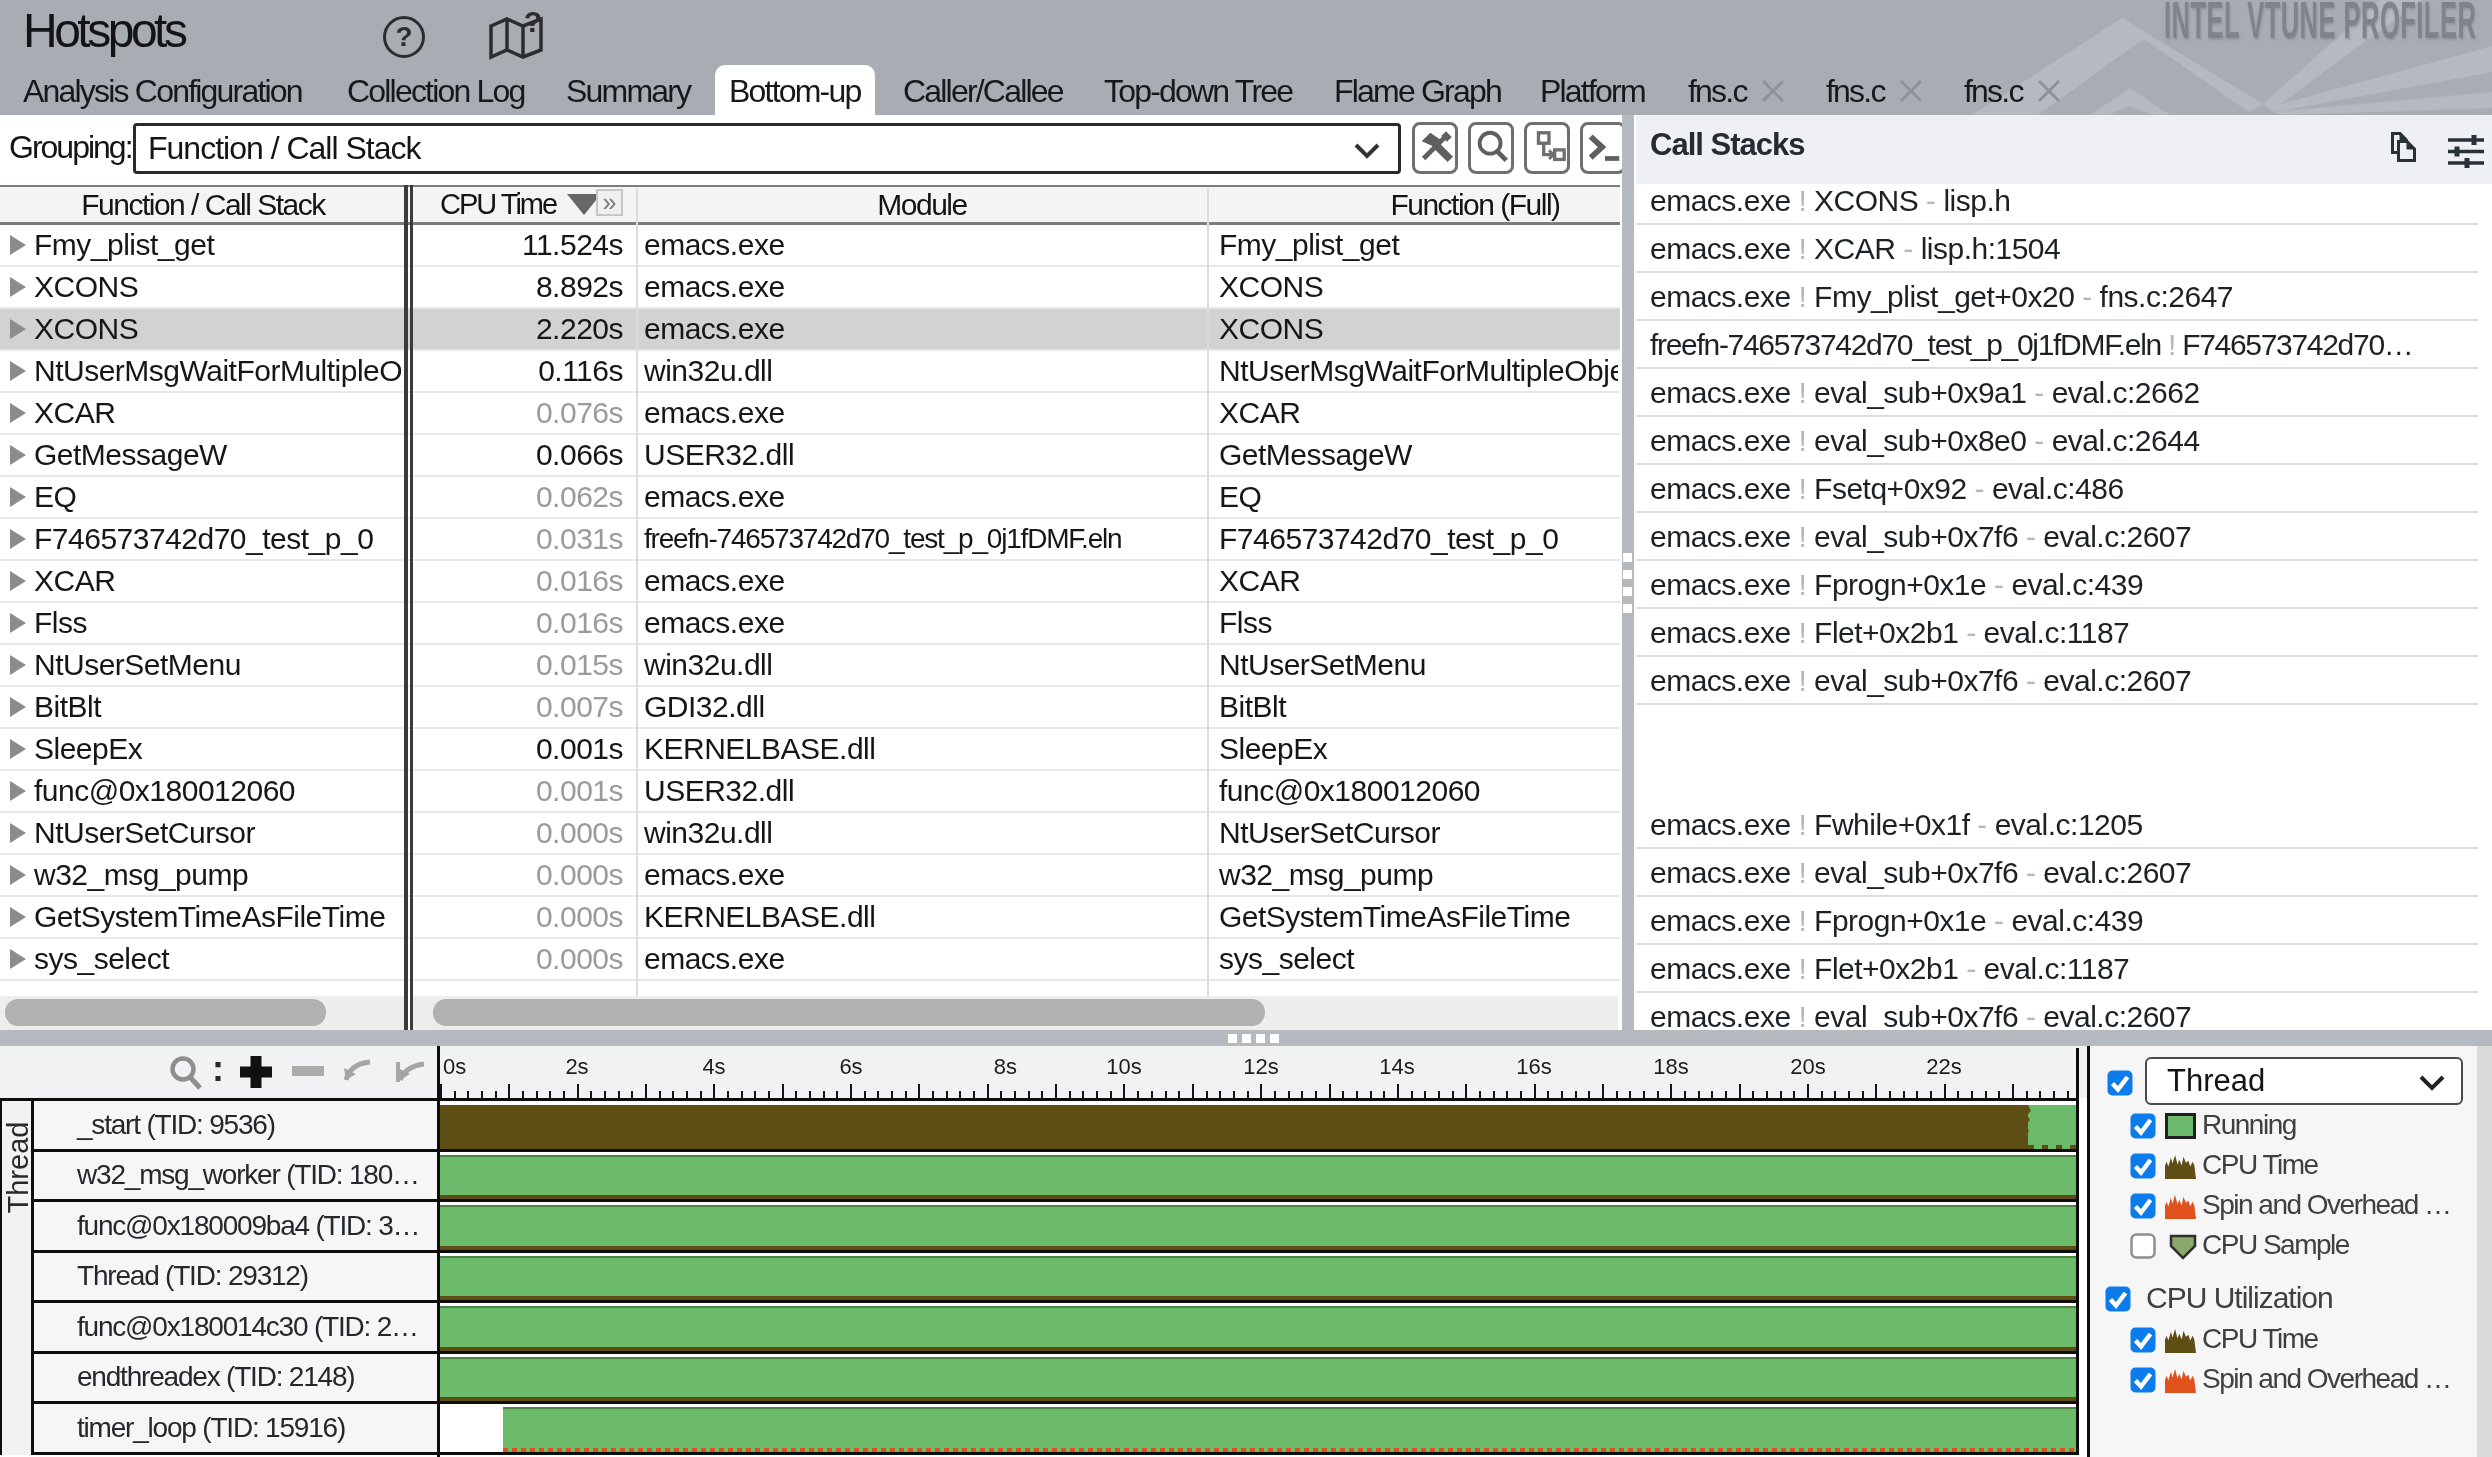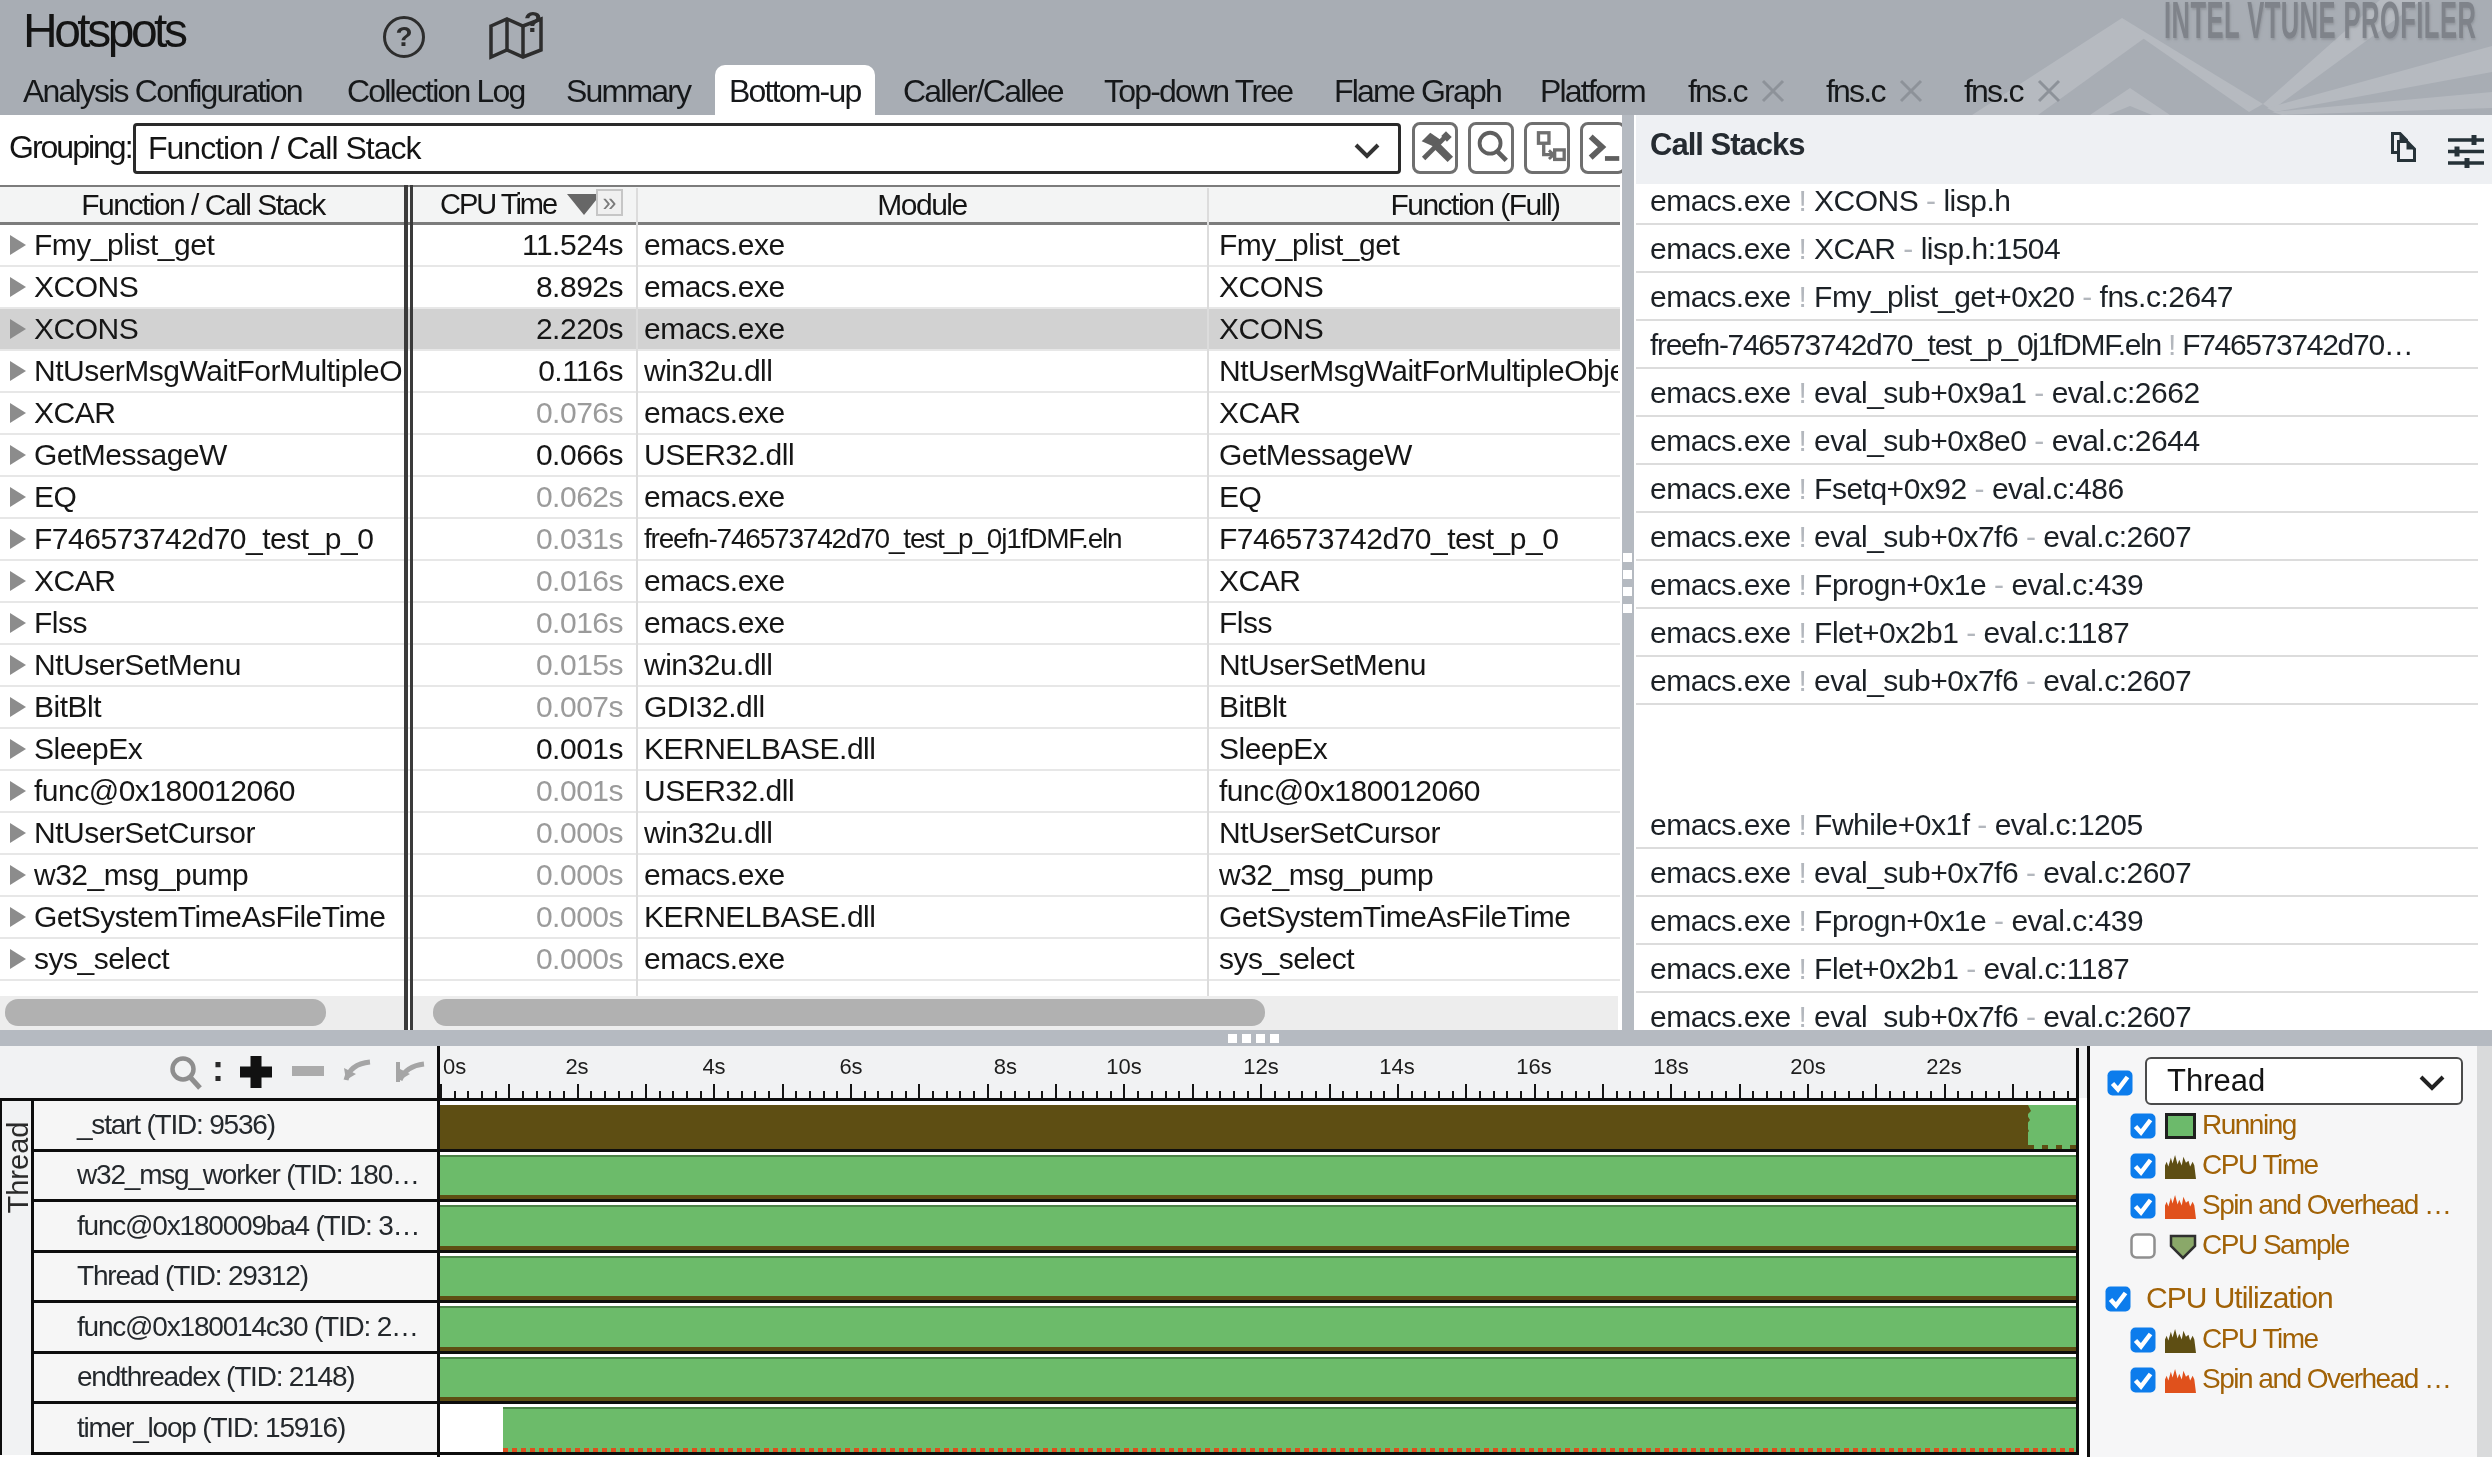--- a/index.html
+++ b/index.html
@@ -42,21 +42,21 @@
 #vsplit{left:1622px;top:115px;width:12px;height:915px;background:#b5bac1;}
 .grip{position:absolute;width:9px;height:9px;background:#fff;}
 
 #tltop{left:0;top:1046px;width:2090px;height:52px;background:#f1f2f3;}
 #legend{left:2090px;top:1046px;width:402px;height:411px;background:#f6f6f7;}
 #legsb{left:2477px;top:1046px;width:15px;height:411px;background:#d9dadb;}
 .rlabel{font-size:22px;color:#1d1d1d;top:1054px;}
 .trow-label{left:34px;width:403px;background:#f6f6f6;font-size:28px;letter-spacing:-1.2px;color:#24282c;white-space:nowrap;overflow:hidden;}
 .trow-label span{position:absolute;left:43px;}
 .hline{left:34px;width:2044px;height:3px;background:#0d0d0d;}
-.legtxt{font-size:28px;letter-spacing:-1.5px;color:#a16207;white-space:nowrap;}
+.legtxt{font-size:28px;letter-spacing:-1.5px;color:#404040;white-space:nowrap;}
 </style></head><body>
 <div id="page">
 <div class="a" id="hdr">
 <svg class="a" style="left:1950px;top:0;width:542px;height:115px" viewBox="0 0 542 115">
 <polygon points="22,115 172,18 196,37 88,115" fill="#b6bac0"></polygon>
 <polygon points="172,18 313,104 299,112 184,32" fill="#b6bac0"></polygon>
 <polygon points="313,104 430,0 472,0 322,110" fill="#b6bac0"></polygon>
 <polygon points="317,108 542,46 542,72 325,112" fill="#b6bac0"></polygon>
 <polygon points="322,112 542,92 542,108 332,115" fill="#b6bac0"></polygon>
 <polygon points="140,115 180,88 220,115 202,115 180,106 158,115" fill="#b6bac0"></polygon>

